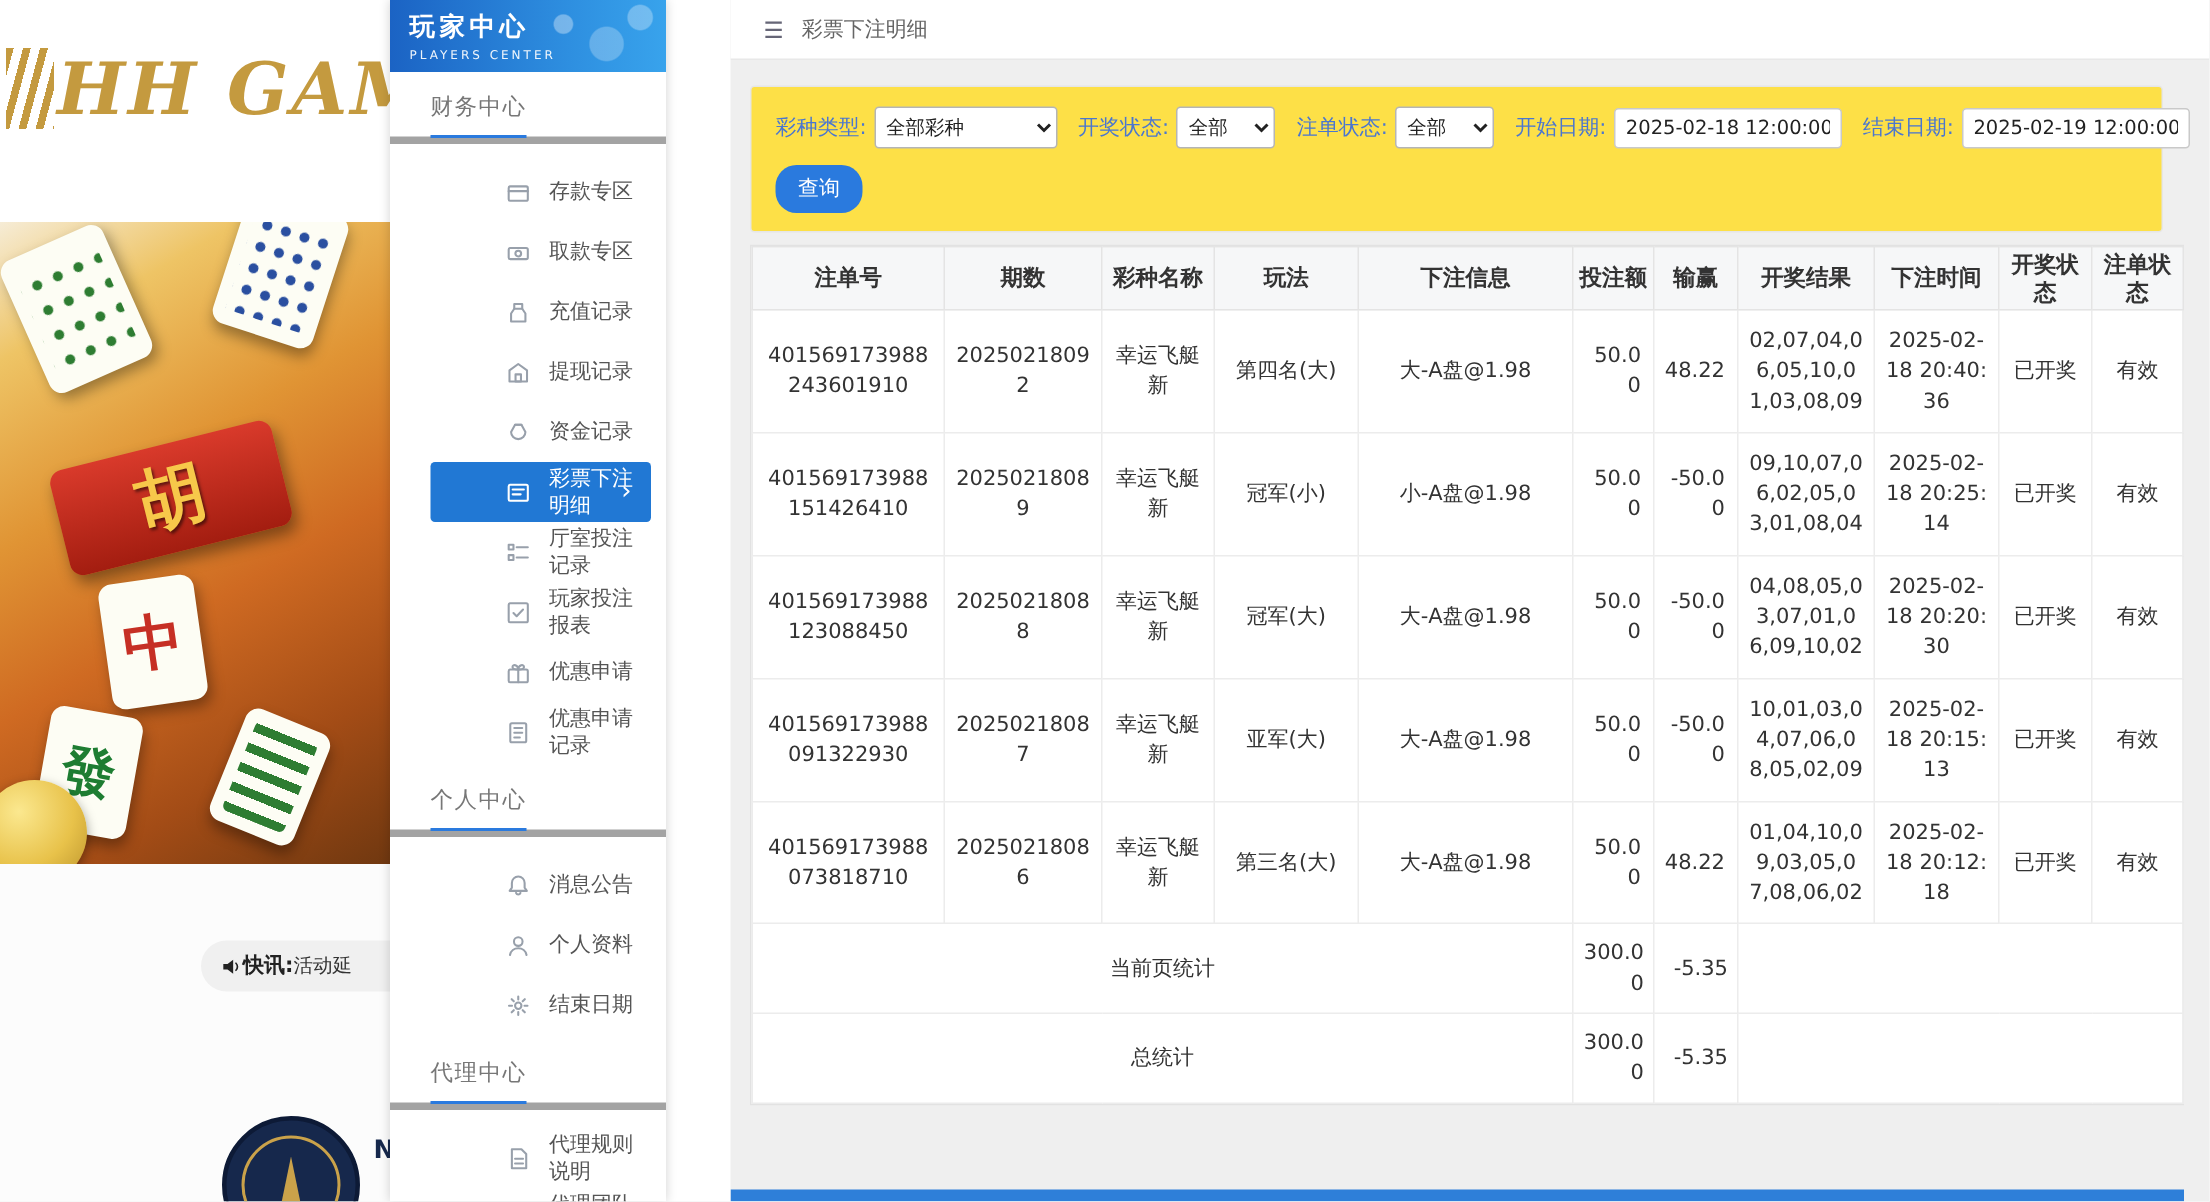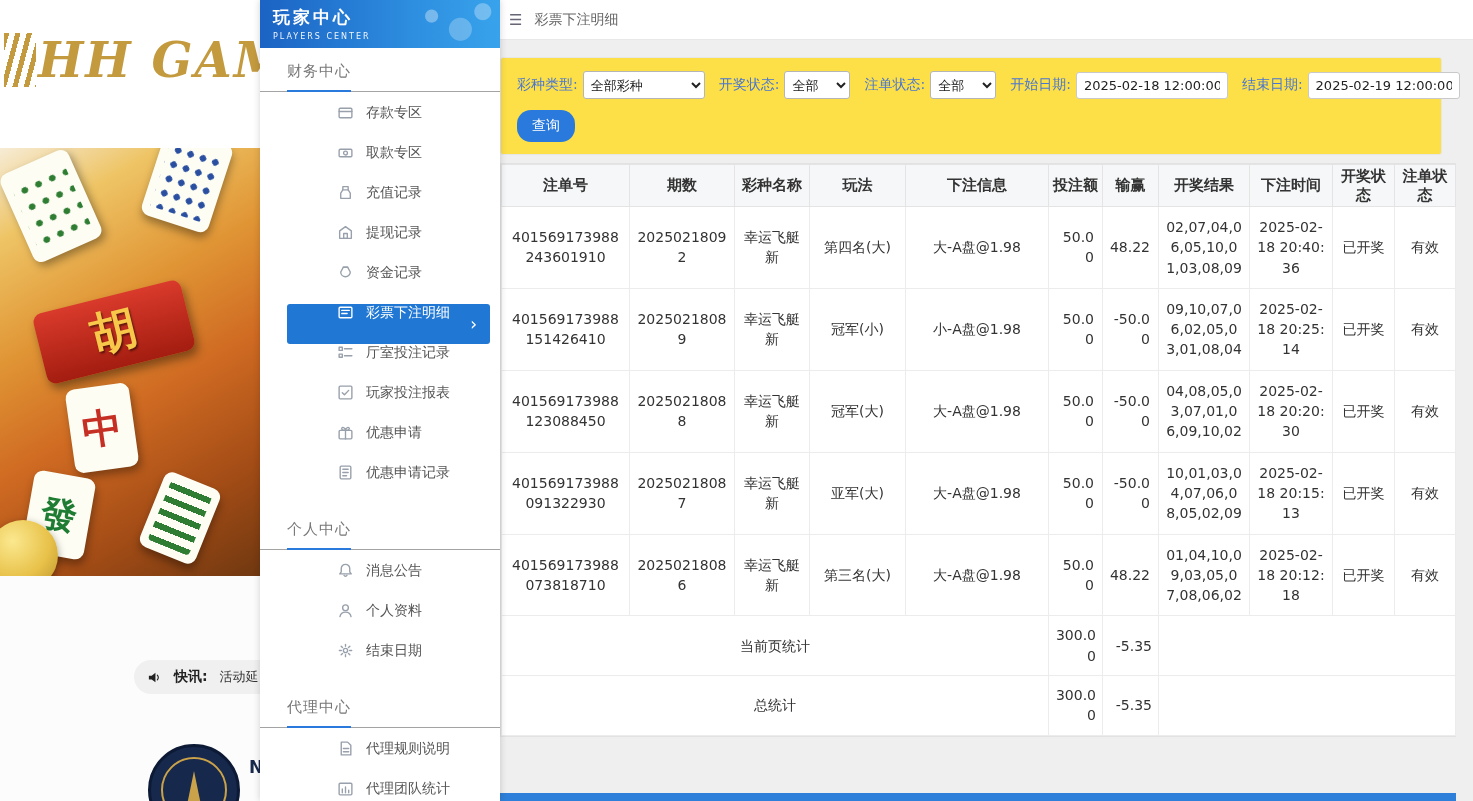--- a/index.html
+++ b/index.html
@@ -15,43 +15,43 @@
            background:linear-gradient(150deg,#f6ecd6 0%,#eec465 16%,#e09434 38%,#cf6a22 58%,#a34c16 80%,#703810 100%); }
   .tile { position:absolute; background:#fdfdf4; border-radius:9px; box-shadow:2px 5px 9px rgba(0,0,0,.35); display:flex; align-items:center; justify-content:center; font-weight:bold; }
   .tile-pattern-green { width:58px; height:76px; background-image:radial-gradient(circle,#2e7d32 3px,transparent 3.6px); background-size:15px 18px; background-position:4px 4px; }
   .tile-pattern-blue  { width:54px; height:72px; background-image:radial-gradient(circle,#2a4fa0 3px,transparent 3.6px); background-size:13px 15px; background-position:3px 3px; }
   .ribbon { position:absolute; left:38px; top:148px; width:152px; height:72px; background:linear-gradient(#d93a2b,#a31d10); border-radius:9px; transform:rotate(-14deg); display:flex; align-items:center; justify-content:center; box-shadow:2px 6px 10px rgba(0,0,0,.4); }
   .ribbon-char { font-family:"DejaVu Serif","Liberation Serif",serif; font-size:46px; font-weight:bold; color:#f7c84a; text-shadow:1px 2px 2px rgba(0,0,0,.5); }
   .char-zhong { color:#c62f24; font-size:40px; }
   .char-fa { color:#1e7d32; font-size:36px; }
   .bamboo-inner { width:44px; height:64px; background:repeating-linear-gradient(0deg,#2e7d32 0 6px,#fdfdf4 6px 14px); border-radius:4px; }
   .gold-coin { position:absolute; left:-12px; top:372px; width:70px; height:70px; border-radius:50%; background:radial-gradient(circle at 35% 30%,#fbe88f,#e8c24a 55%,#b8902a); box-shadow:0 3px 8px rgba(0,0,0,.4); }
-  .ticker { position:absolute; left:134px; top:660px; height:34px; width:126px; background:#f0f0f0; border-radius:17px 0 0 17px; display:flex; align-items:center; padding-left:13px; gap:12px; white-space:nowrap; overflow:hidden; }
+  .ticker { position:absolute; left:134px; top:627px; height:34px; width:126px; background:#f0f0f0; border-radius:17px 0 0 17px; display:flex; align-items:center; padding-left:13px; gap:0; white-space:nowrap; overflow:hidden; }
   .ticker-label { font-size:14px; font-weight:bold; color:#222; }
   .ticker-text { font-size:13px; color:#333; }
   .speaker { width:15px; height:15px; color:#222; flex:0 0 auto; }
   .badge { position:absolute; left:148px; top:744px; width:92px; height:92px; border-radius:50%; background:#16284c; border:3px solid #0d1a36; overflow:hidden; }
   .badge-ring { position:absolute; left:10px; top:10px; width:66px; height:66px; border-radius:50%; border:2px solid #caa24a; }
   .badge-emblem { position:absolute; left:36px; top:24px; width:14px; height:34px; background:#caa24a; clip-path:polygon(50% 0,100% 100%,0 100%); }
   .badge-n { position:absolute; left:249px; top:757px; font-size:17px; font-weight:bold; color:#16284c; }
 
   
-  .sidebar { position:absolute; left:260px; top:0; width:240px; height:801px; background:#fff; box-shadow:0 0 7px rgba(0,0,0,.18); z-index:2; overflow:hidden; }
+  .sidebar { position:absolute; left:260px; top:0; width:184px; height:801px; background:#fff; box-shadow:0 0 7px rgba(0,0,0,.18); z-index:2; overflow:hidden; }
   .side-header { height:48px; background:linear-gradient(90deg,#1b63c4 0%,#2e8fe0 65%,#38a3ec 100%); color:#fff; padding:6px 0 0 13px; position:relative; overflow:hidden; }
   .side-header::before { content:""; position:absolute; right:6px; top:2px; width:80px; height:44px;
     background:radial-gradient(circle at 22% 32%,rgba(255,255,255,.35) 6px,transparent 7px),
                radial-gradient(circle at 58% 62%,rgba(255,255,255,.25) 11px,transparent 12px),
                radial-gradient(circle at 86% 22%,rgba(255,255,255,.30) 8px,transparent 9px); }
   .side-header-title { font-size:17px; font-weight:bold; letter-spacing:3px; }
   .side-header-sub { font-size:8px; letter-spacing:2px; opacity:.92; margin-top:3px; }
-  .side-section-head { padding:13px 0 10px 27px; border-bottom:1px solid #a3a3a3; }
+  .side-section-head { padding:13px 0 10px 27px; border-bottom:5px solid #a3a3a3; }
   .side-section-title { display:inline-block; position:relative; font-size:15px; color:#777; letter-spacing:1px; }
   .side-section-title::after { content:""; position:absolute; left:0; bottom:-11px; width:100%; height:2px; background:#2a7ade; }
   .side-items { padding:12px 0 2px 0; }
-  .side-item { height:40px; display:flex; margin:0 10px 0 27px; padding-left:50px; color:#555; font-size:14px; cursor:pointer; border-radius:3px; position:relative; }
+  .side-item { height:40px; display:flex; align-items:center; margin:0 10px 0 27px; padding-left:50px; color:#555; font-size:14px; cursor:pointer; border-radius:3px; position:relative; }
   .side-item .icn { width:17px; height:17px; margin-right:12px; color:#98a0ab; flex:0 0 auto; }
   .side-item .icn svg { width:100%; height:100%; display:block; }
   .side-item.active { background:#2178d4; color:#fff; }
   .side-item.active .icn { color:#fff; }
   .side-item.active::after { content:"›"; position:absolute; right:13px; top:50%; transform:translateY(-52%); font-size:17px; color:#fff; }
 
   
   .main { position:absolute; left:487px; top:0; width:986px; height:801px; background:#efefef; overflow:hidden; }
   .topbar { height:40px; background:#fff; display:flex; align-items:center; padding-left:22px; gap:12px; border-bottom:1px solid #e8e8e8; }
   .menu-icon { color:#667; font-size:15px; cursor:pointer; }

